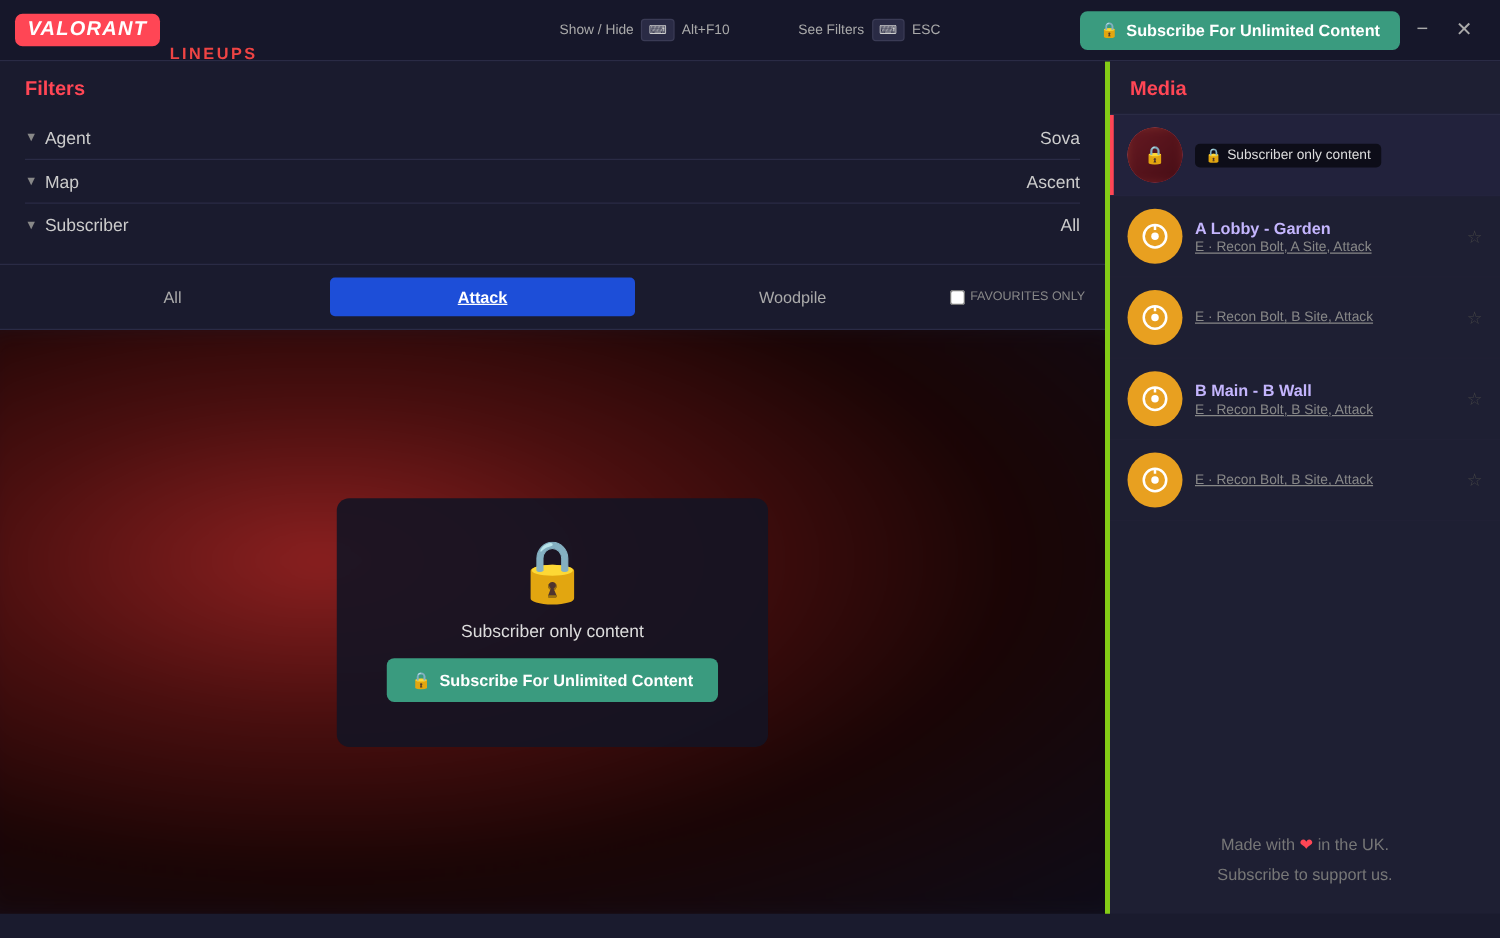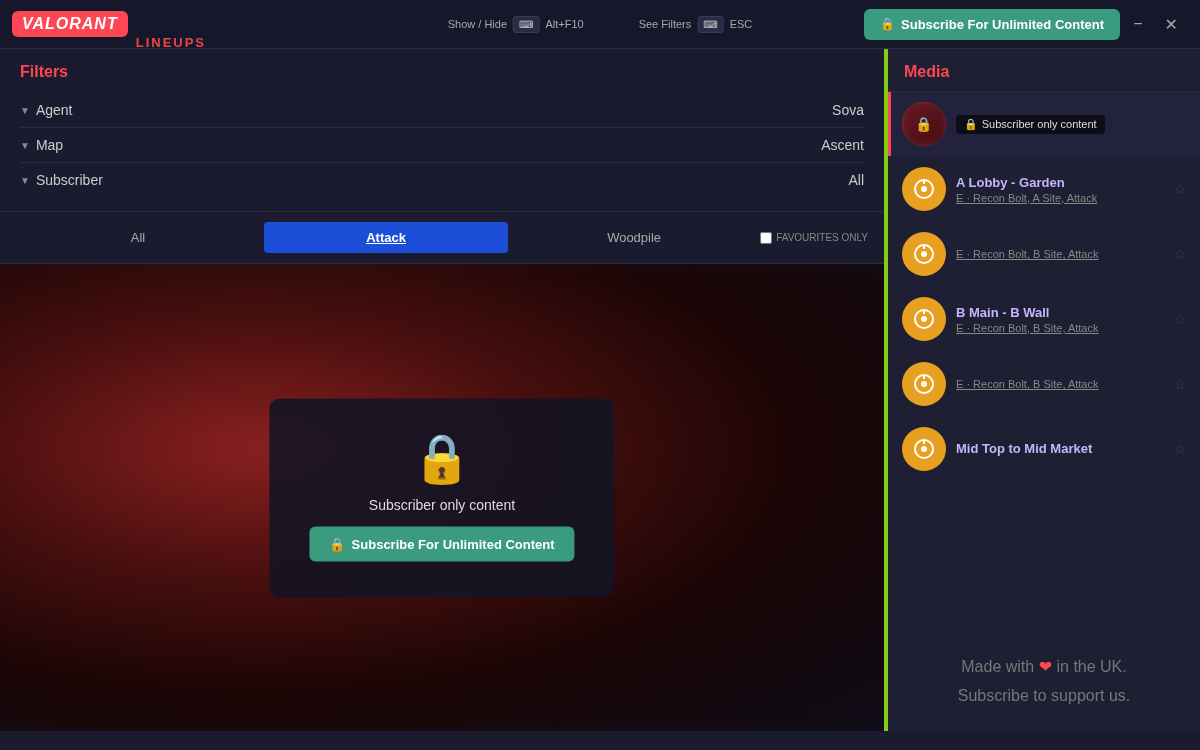--- a/index.html
+++ b/index.html
@@ -376,21 +376,21 @@
       font-size: 11px;
       color: #ddd;
       display: flex;
       align-items: center;
       gap: 4px;
     }
 
     .footer-text {
       padding: 20px 16px;
       text-align: center;
-      font-size: 16px;
+      font-size: 13px;
       color: #777;
       line-height: 1.8;
     }
 
     .heart-icon { color: #ff4655; }
 
     
     .media-list::-webkit-scrollbar { width: 4px; }
     .media-list::-webkit-scrollbar-track { background: #1e1f33; }
     .media-list::-webkit-scrollbar-thumb { background: #3a3b55; border-radius: 2px; }
@@ -562,34 +562,20 @@
             <circle cx="11" cy="11" r="3" fill="white"></circle>
             <line x1="11" y1="2" x2="11" y2="6" stroke="white" stroke-width="2"></line>
           </svg>
         </div>
         <div class="media-info">
           <div class="media-sub">E · Recon Bolt, B Site, Attack</div>
         </div>
         <span class="star-icon">☆</span>
       </div>
 
-      <div class="media-item">
-        <div class="media-thumb-icon">
-          <svg width="22" height="22" viewBox="0 0 22 22" fill="white">
-            <circle cx="11" cy="11" r="9" fill="none" stroke="white" stroke-width="2"></circle>
-            <circle cx="11" cy="11" r="3" fill="white"></circle>
-            <line x1="11" y1="2" x2="11" y2="6" stroke="white" stroke-width="2"></line>
-          </svg>
-        </div>
-        <div class="media-info">
-          <div class="media-name">Mid Top to Mid Market</div>
-          <div class="media-sub"></div>
-        </div>
-        <span class="star-icon">☆</span>
-      </div>
 
     </div>
 
     <div class="footer-text">
       <div>
         Made with <span class="heart-icon">❤</span> in the UK.
       </div>
       <div>Subscribe to support us.</div>
     </div>
   </div>

